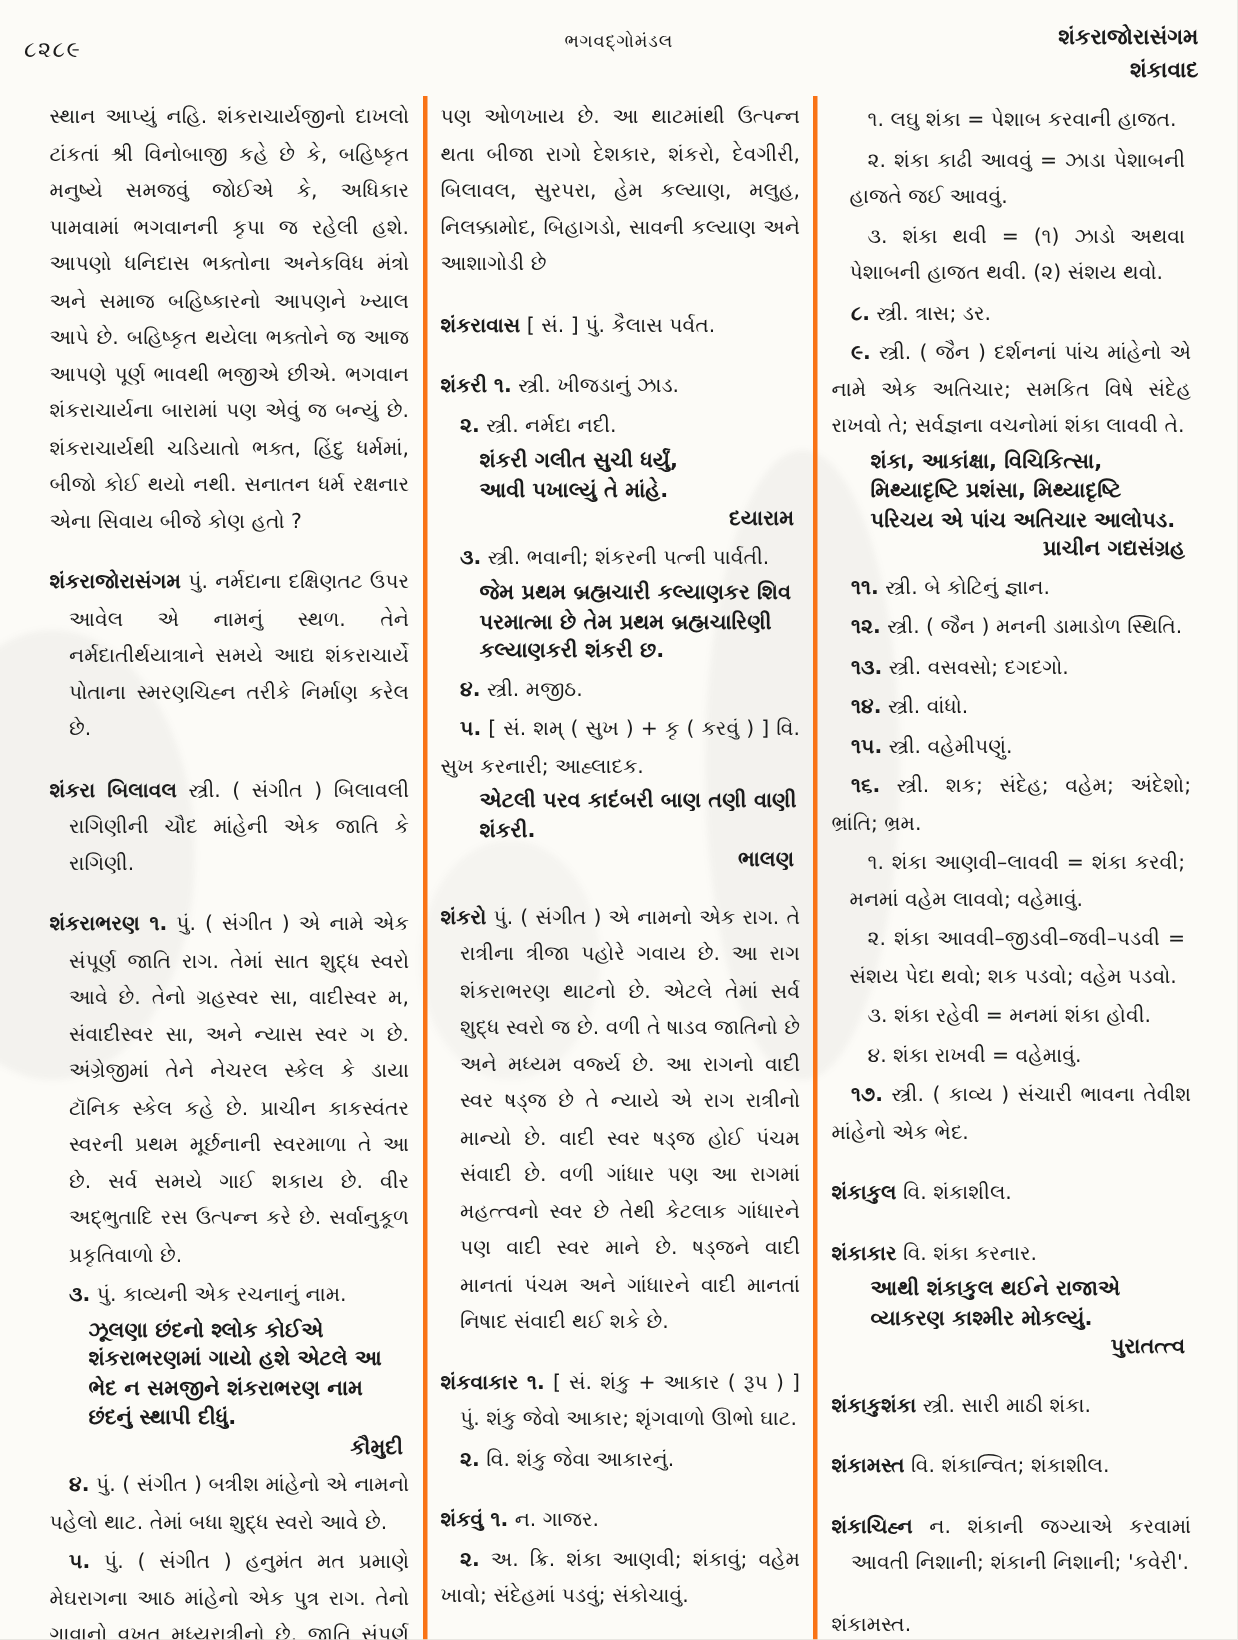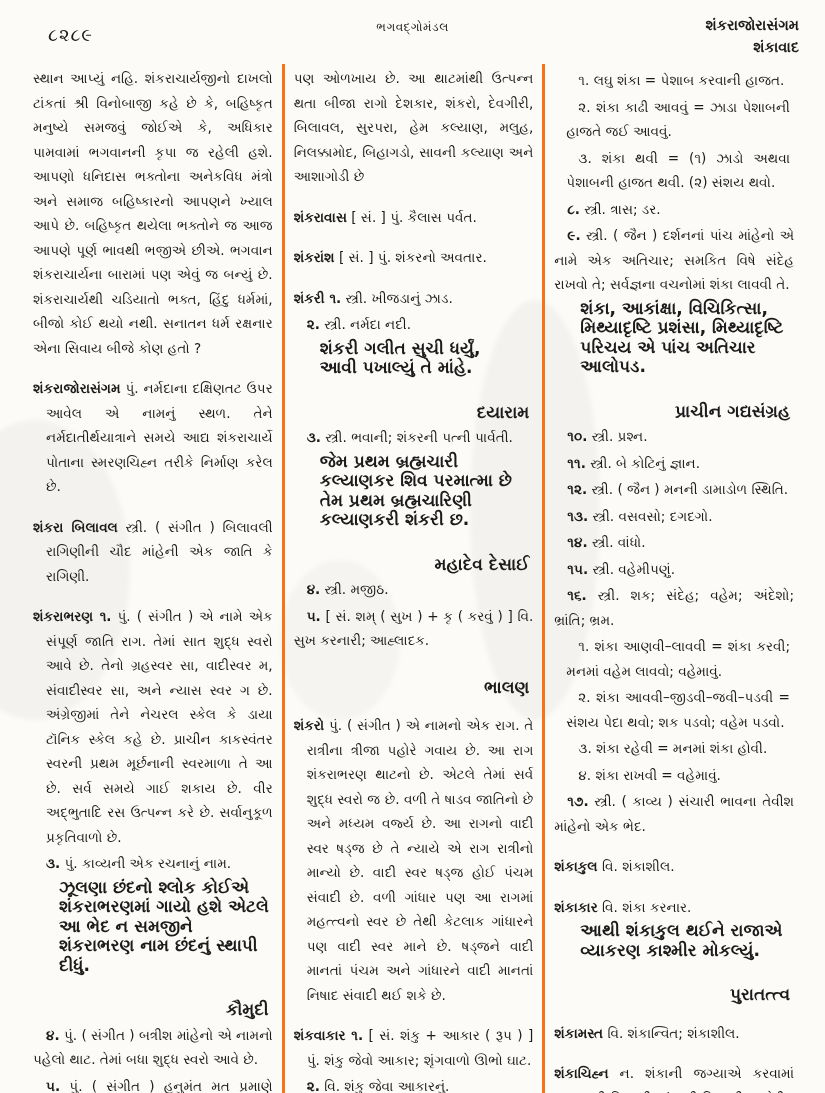--- a/index.html
+++ b/index.html
@@ -13,43 +13,43 @@
     overflow:hidden;
     box-sizing:border-box;
   }
   
   .wm{position:absolute;border-radius:50%;background:rgba(90,90,88,0.055);filter:blur(2px);z-index:0;}
   .wm1{left:-60px;top:420px;width:190px;height:300px;}
   .wm2{left:470px;top:300px;width:130px;height:420px;}
   .wm3{left:280px;top:560px;width:120px;height:160px;background:rgba(90,90,88,0.045);}
 
   header{position:relative;height:58px;z-index:1;}
-  .pagenum{position:absolute;left:48px;top:24px;font-size:18px;letter-spacing:1px;}
+  .pagenum{position:absolute;left:16px;top:24px;font-size:15px;letter-spacing:1px;}
   .title{position:absolute;left:0;right:0;top:20px;text-align:center;font-size:12px;font-weight:normal;letter-spacing:.5px;}
   .guides{position:absolute;right:26px;top:14px;text-align:right;font-weight:bold;font-size:14.5px;line-height:1.55;}
 
   .cols{
     position:relative;z-index:1;
     display:flex;align-items:flex-start;
     padding:6px 22px 0 24px;
     height:1020px;box-sizing:border-box;
   }
   .col{flex:1 1 0;padding:2px 9px 0 9px;font-size:13.6px;line-height:24.5px;box-sizing:border-box;overflow:hidden;}
   .col + .col{border-left:3px solid #f97316;}
 
   .p-cont{text-align:justify;margin:0 0 2px 0;}
   .p-entry{text-align:justify;margin:16px 0 2px 0;padding-left:13px;text-indent:-13px;}
   .hw{font-weight:bold;}
   .p-sense{text-align:justify;margin:2px 0;text-indent:13px;}
   .sn{font-weight:bold;}
   .p-idiom{text-align:justify;margin:2px 4px;padding-left:8px;text-indent:12px;}
   .p-note{text-align:justify;margin:2px 0;font-weight:bold;}
-  .p-quote{font-size:17px;line-height:19.5px;font-weight:bold;margin:2px 0 3px 0;padding-left:26px;text-align:justify;}
+  .p-quote{font-size:14px;line-height:19.5px;font-weight:bold;margin:2px 0 3px 0;padding-left:26px;text-align:justify;}
   .q-line{text-align:left;}
-  .q-by{display:block;text-align:right;padding-right:4px;margin-top:25px;}
+  .q-by{display:block;text-align:right;padding-right:4px;}
 </style>
 </head>
 <body>
 
 <div class="page">
   <div class="wm wm1"></div>
   <div class="wm wm2"></div>
   <div class="wm wm3"></div>
 
   <header>
@@ -71,71 +71,70 @@
         <div class="p-quote">
           <div class="q-line">ઝૂલણા છંદનો શ્લોક કોઈએ શંકરાભરણમાં ગાયો હશે એટલે આ ભેદ ન સમજીને શંકરાભરણ નામ છંદનું સ્થાપી દીધું.</div>
           <span class="q-by">કૌમુદી</span>
         </div>
         <div class="p-sense"><span class="sn">૪.</span> પું. ( સંગીત ) બત્રીશ માંહેનો એ નામનો પહેલો થાટ. તેમાં બધા શુદ્ધ સ્વરો આવે છે.</div>
         <div class="p-sense"><span class="sn">૫.</span> પું. ( સંગીત ) હનુમંત મત પ્રમાણે મેઘરાગના આઠ માંહેનો એક પુત્ર રાગ. તેનો ગાવાનો વખત મધ્યરાત્રીનો છે. જાતિ સંપૂર્ણ એટલે ખરજ, રિખવ તીવ્ર, ગંધાર તીવ્ર, મધ્યમ તીવ્ર, પંચમ, ધૈવત તીવ્ર અને નિખાદ તીવ્ર એ પ્રમાણે સાતે સ્વર આવે છે. આરોહમાં રિખવ અને ધૈવત બાદ છે. અવરોહમા રિખવ માત્ર થોડો છે. ગંધાર પ્રધાન સ્વર છે, પંચમ ન્યાસ સ્વર છે. આ રાગ માલશ્રી શુદ્ધ રાગ અને મલ્હારથી મિશ્ર છે.</div>
       </section>
     <section class="col">
         <div class="p-cont">પણ ઓળખાય છે. આ થાટમાંથી ઉત્પન્ન થતા બીજા રાગો દેશકાર, શંકરો, દેવગીરી, બિલાવલ, સુરપરા, હેમ કલ્યાણ, મલુહ, નિલક્કામોદ, બિહાગડો, સાવની કલ્યાણ અને આશાગોડી છે</div>
         <div class="p-entry"><span class="hw">શંકરાવાસ</span> [ સં. ] પું. કૈલાસ પર્વત.</div>
-        <div class="p-entry"><span class="hw">શંકરાંશ</span> [ સં. ] પું. શંકરનો અવતાર.</div>
         <div class="p-entry"><span class="hw">શંકરી ૧.</span> સ્ત્રી. ખીજડાનું ઝાડ.</div>
         <div class="p-sense"><span class="sn">૨.</span> સ્ત્રી. નર્મદા નદી.</div>
         <div class="p-quote">
           <div class="q-line">શંકરી ગલીત સુચી ધર્યું,</div>
           <div class="q-line">આવી પખાલ્યું તે માંહે.</div>
           <span class="q-by">દયારામ</span>
         </div>
         <div class="p-sense"><span class="sn">૩.</span> સ્ત્રી. ભવાની; શંકરની પત્ની પાર્વતી.</div>
         <div class="p-quote">
           <div class="q-line">જેમ પ્રથમ બ્રહ્મચારી કલ્યાણકર શિવ પરમાત્મા છે તેમ પ્રથમ બ્રહ્મચારિણી કલ્યાણકરી શંકરી છ.</div>
-          <span class="q-by">મહાદેવ દેસાઈ</span>
         </div>
         <div class="p-sense"><span class="sn">૪.</span> સ્ત્રી. મજીઠ.</div>
         <div class="p-sense"><span class="sn">૫.</span> [ સં. શમ્ ( સુખ ) + કૃ ( કરવું ) ] વિ. સુખ કરનારી; આહ્લાદક.</div>
         <div class="p-quote">
+          <div class="q-line">એટલી પરવ કાદંબરી બાણ તણી વાણી શંકરી.</div>
           <span class="q-by">ભાલણ</span>
         </div>
         <div class="p-entry"><span class="hw">શંકરો</span> પું. ( સંગીત ) એ નામનો એક રાગ. તે રાત્રીના ત્રીજા પહોરે ગવાય છે. આ રાગ શંકરાભરણ થાટનો છે. એટલે તેમાં સર્વ શુદ્ધ સ્વરો જ છે. વળી તે ષાડવ જાતિનો છે અને મધ્યમ વર્જ્ય છે. આ રાગનો વાદી સ્વર ષડ્જ છે તે ન્યાયે એ રાગ રાત્રીનો માન્યો છે. વાદી સ્વર ષડ્જ હોઈ પંચમ સંવાદી છે. વળી ગાંધાર પણ આ રાગમાં મહત્ત્વનો સ્વર છે તેથી કેટલાક ગાંધારને પણ વાદી સ્વર માને છે. ષડ્જને વાદી માનતાં પંચમ અને ગાંધારને વાદી માનતાં નિષાદ સંવાદી થઈ શકે છે.</div>
         <div class="p-entry"><span class="hw">શંકવાકાર ૧.</span> [ સં. શંકુ + આકાર ( રૂપ ) ] પું. શંકુ જેવો આકાર; શૃંગવાળો ઊભો ઘાટ.</div>
         <div class="p-sense"><span class="sn">૨.</span> વિ. શંકુ જેવા આકારનું.</div>
         <div class="p-entry"><span class="hw">શંકવું ૧.</span> ન. ગાજર.</div>
         <div class="p-sense"><span class="sn">૨.</span> અ. ક્રિ. શંકા આણવી; શંકાવું; વહેમ ખાવો; સંદેહમાં પડવું; સંકોચાવું.</div>
         <div class="p-entry"><span class="hw">શંકસુર</span> ન. એ નામનું એક ઝાડ; સફેદ ગુલમહોર; સંદેત્ર.</div>
       </section>
     <section class="col">
         <div class="p-idiom"><span class="sn" style="font-weight: normal;">૧.</span> લઘુ શંકા = પેશાબ કરવાની હાજત.</div>
         <div class="p-idiom"><span class="sn" style="font-weight: normal;">૨.</span> શંકા કાઢી આવવું = ઝાડા પેશાબની હાજતે જઈ આવવું.</div>
         <div class="p-idiom"><span class="sn" style="font-weight: normal;">૩.</span> શંકા થવી = (૧) ઝાડો અથવા પેશાબની હાજત થવી. (૨) સંશય થવો.</div>
         <div class="p-sense"><span class="sn">૮.</span> સ્ત્રી. ત્રાસ; ડર.</div>
         <div class="p-sense"><span class="sn">૯.</span> સ્ત્રી. ( જૈન ) દર્શનનાં પાંચ માંહેનો એ નામે એક અતિચાર; સમકિત વિષે સંદેહ રાખવો તે; સર્વજ્ઞના વચનોમાં શંકા લાવવી તે.</div>
         <div class="p-quote">
           <div class="q-line">શંકા, આકાંક્ષા, વિચિકિત્સા, મિથ્યાદૃષ્ટિ પ્રશંસા, મિથ્યાદૃષ્ટિ પરિચય એ પાંચ અતિચાર આલોપડ.</div>
           <span class="q-by">પ્રાચીન ગદ્યસંગ્રહ</span>
         </div>
-        <div class="p-sense"><span class="sn">૧૦.</span> સ્ત્રી. પ્રશ્ન.</div>
         <div class="p-sense"><span class="sn">૧૧.</span> સ્ત્રી. બે કોટિનું જ્ઞાન.</div>
         <div class="p-sense"><span class="sn">૧૨.</span> સ્ત્રી. ( જૈન ) મનની ડામાડોળ સ્થિતિ.</div>
         <div class="p-sense"><span class="sn">૧૩.</span> સ્ત્રી. વસવસો; દગદગો.</div>
         <div class="p-sense"><span class="sn">૧૪.</span> સ્ત્રી. વાંધો.</div>
         <div class="p-sense"><span class="sn">૧૫.</span> સ્ત્રી. વહેમીપણું.</div>
         <div class="p-sense"><span class="sn">૧૬.</span> સ્ત્રી. શક; સંદેહ; વહેમ; અંદેશો; ભ્રાંતિ; ભ્રમ.</div>
         <div class="p-idiom"><span class="sn" style="font-weight: normal;">૧.</span> શંકા આણવી–લાવવી = શંકા કરવી; મનમાં વહેમ લાવવો; વહેમાવું.</div>
         <div class="p-idiom"><span class="sn" style="font-weight: normal;">૨.</span> શંકા આવવી–જીડવી–જવી–પડવી = સંશય પેદા થવો; શક પડવો; વહેમ પડવો.</div>
         <div class="p-idiom"><span class="sn" style="font-weight: normal;">૩.</span> શંકા રહેવી = મનમાં શંકા હોવી.</div>
         <div class="p-idiom"><span class="sn" style="font-weight: normal;">૪.</span> શંકા રાખવી = વહેમાવું.</div>
         <div class="p-sense"><span class="sn">૧૭.</span> સ્ત્રી. ( કાવ્ય ) સંચારી ભાવના તેવીશ માંહેનો એક ભેદ.</div>
         <div class="p-entry"><span class="hw">શંકાકુલ</span> વિ. શંકાશીલ.</div>
         <div class="p-entry"><span class="hw">શંકાકાર</span> વિ. શંકા કરનાર.</div>
         <div class="p-quote">
           <div class="q-line">આથી શંકાકુલ થઈને રાજાએ વ્યાકરણ કાશ્મીર મોકલ્યું.</div>
           <span class="q-by">પુરાતત્ત્વ</span>
         </div>
+        <div class="p-entry"><span class="hw">શંકાકુશંકા</span> સ્ત્રી. સારી માઠી શંકા.</div>
         <div class="p-entry"><span class="hw">શંકામસ્ત</span> વિ. શંકાન્વિત; શંકાશીલ.</div>
         <div class="p-entry"><span class="hw">શંકાચિહ્ન</span> ન. શંકાની જગ્યાએ કરવામાં આવતી નિશાની; શંકાની નિશાની; 'કવેરી'.</div>
         <div class="p-entry"> શંકામસ્ત.</div>
       </section>
   </main>
 </div>
 
 </body></html>

